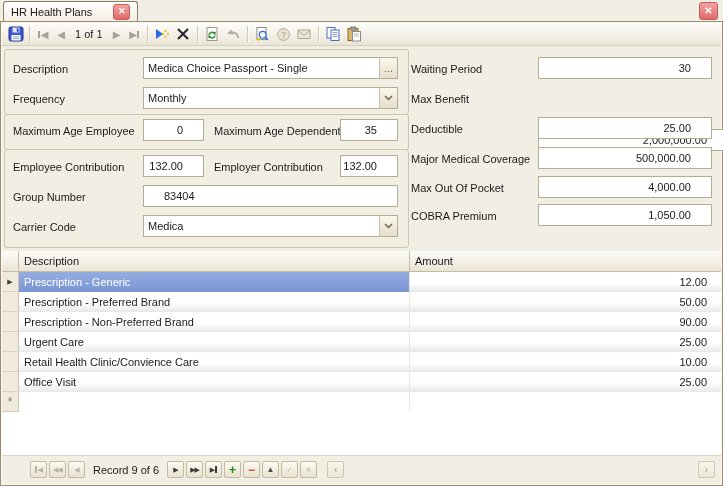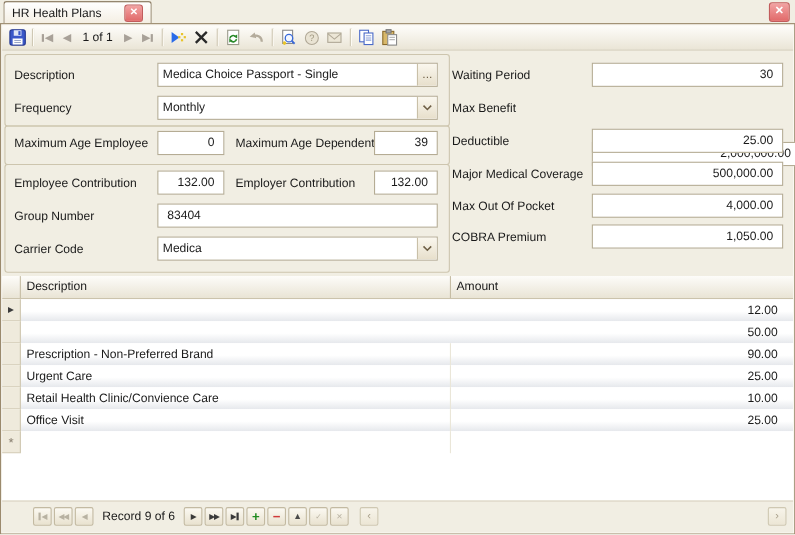--- a/index.html
+++ b/index.html
@@ -34,21 +34,21 @@
   }
   .tbtn{width:21px;height:20px;display:flex;align-items:center;justify-content:center;}
   .tsep{width:1px;height:16px;background:#cfc8b4;border-right:1px solid #fdfbf5;margin:0 3px;}
   .tnav{font-size:10px;color:#a8a198;width:18px;text-align:center;}
   .tpos{padding:0 5px;color:#1a1a1a;text-align:right;}
   
   .gbox{position:absolute;border:1px solid #cdc5ae;border-radius:3px;}
   .lbl{position:absolute;white-space:nowrap;}
   .inp{
     position:absolute;height:22px;box-sizing:border-box;background:#fff;
-    border:1px solid #b5ac94;display:flex;align-items:center;padding:0 8px;overflow:hidden;
+    border:1px solid #b5ac94;display:flex;align-items:center;padding:0 20px;overflow:hidden;
   }
   .inp.num{justify-content:flex-end;}
   .inp.hasbtn{padding:0;}
   .inp .txt{flex:1;padding:0 4px;white-space:nowrap;}
   .mini-btn{
     width:17px;height:100%;border-left:1px solid #c9c0a8;flex:none;
     background:linear-gradient(#faf7ee,#e7dfcb);
     display:flex;align-items:center;justify-content:center;color:#6e5f46;
   }
   
@@ -216,21 +216,21 @@
         </svg>
       </span>
   </div>
 
   <span class="lbl" style="left:13px;top:125px;">Maximum Age Employee</span>
   <div class="inp num" style="left:143px;top:119px;width:61px;">
       <span>0</span>
     </div>
   <span class="lbl" style="left:214px;top:125px;">Maximum Age Dependent</span>
   <div class="inp num" style="left:340px;top:119px;width:58px;">
-      <span>39</span>
+      <span>35</span>
     </div>
 
   <span class="lbl" style="left:13px;top:161px;">Employee Contribution</span>
   <div class="inp num" style="left:143px;top:155px;width:61px;">
       <span>132.00</span>
     </div>
   <span class="lbl" style="left:214px;top:161px;">Employer Contribution</span>
   <div class="inp num" style="left:340px;top:155px;width:58px;">
       <span>132.00</span>
     </div>
@@ -282,24 +282,26 @@
 
   <div class="grid">
     <div class="ghead">
       <div class="gh-ind"></div>
       <div class="gh-cell gh-desc">Description</div>
       <div class="gh-cell gh-amt">Amount</div>
     </div>
 
     <div class="grow selected">
       <div class="g-ind">▶</div>
+      <div class="g-desc">Prescription - Generic</div>
       <div class="g-amt">12.00</div>
     </div>
     <div class="grow">
       <div class="g-ind"></div>
+      <div class="g-desc">Prescription - Preferred Brand</div>
       <div class="g-amt">50.00</div>
     </div>
     <div class="grow">
       <div class="g-ind"></div>
       <div class="g-desc">Prescription - Non-Preferred Brand</div>
       <div class="g-amt">90.00</div>
     </div>
     <div class="grow">
       <div class="g-ind"></div>
       <div class="g-desc">Urgent Care</div>

